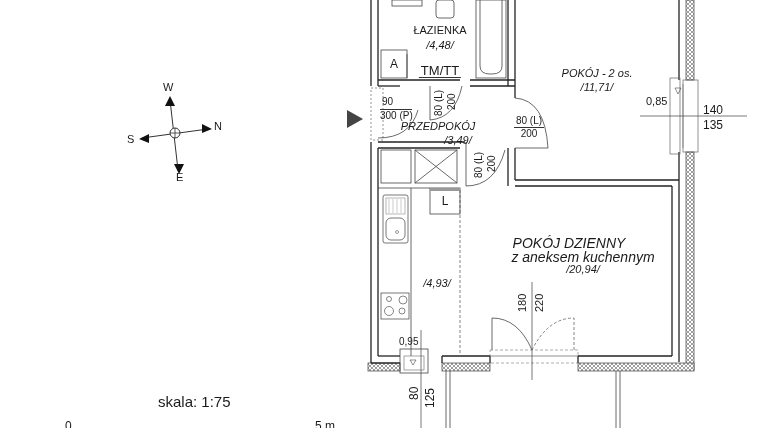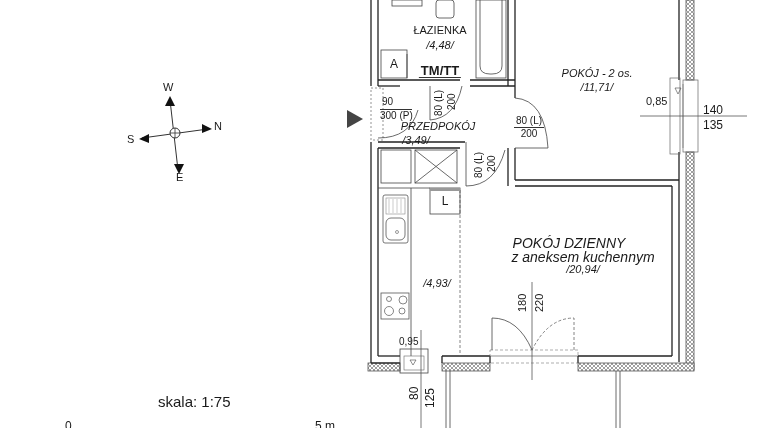--- a/index.html
+++ b/index.html
@@ -136,33 +136,33 @@
     <polygon points="179,174 174,164 184,164" fill="#111"></polygon>
     <polygon points="139,139 149,134 149,143" fill="#111"></polygon>
     <polygon points="212,129 202,124 202,133" fill="#111"></polygon>
   </g>
 </svg>
 
 <div class="lbl c" style="left:440px;top:25px;font-size:11px;">ŁAZIENKA</div>
 <div class="lbl c it" style="left:440px;top:40px;font-size:11px;">/4,48/</div>
 
 <div class="lbl c it" style="left:438px;top:121px;font-size:11px;">PRZEDPOKÓJ</div>
-<div class="lbl c it" style="left:416px;top:135px;font-size:11px;">/3,49/</div>
+<div class="lbl c it" style="left:458px;top:135px;font-size:11px;">/3,49/</div>
 
 <div class="lbl c it" style="left:597px;top:68px;font-size:11px;">POKÓJ - 2 os.</div>
 <div class="lbl c it" style="left:597px;top:82px;font-size:11px;">/11,71/</div>
 
 <div class="lbl c it" style="left:561px;top:236px;font-size:14px;margin-left:8px;">POKÓJ DZIENNY</div>
 <div class="lbl c it" style="left:583px;top:250px;font-size:14px;">z aneksem kuchennym</div>
 <div class="lbl c it" style="left:583px;top:264px;font-size:11px;">/20,94/</div>
 
 <div class="lbl c it" style="left:437px;top:278px;font-size:11px;">/4,93/</div>
 
 <div class="lbl c" style="left:394px;top:58px;font-size:12px;">A</div>
-<div class="lbl c" style="left:440px;top:64px;font-size:13px;border-bottom:1px solid #333;padding:0 2px;font-weight:bold;">TM/TT</div>
+<div class="lbl c" style="left:440px;top:64px;font-size:13px;border-bottom:1px solid #333;padding:0 2px;">TM/TT</div>
 <div class="lbl c" style="left:445px;top:195px;font-size:12px;">L</div>
 
 <div class="lbl" style="left:382px;top:97px;font-size:10px;">90</div>
 <div style="position:absolute;left:380px;top:109px;width:32px;border-top:1px solid #333;"></div>
 <div class="lbl" style="left:380px;top:111px;font-size:10px;">300 (P)</div>
 
 <div class="lbl vert" style="left:434px;top:116px;font-size:10px;">80 (L)</div>
 <div class="lbl vert" style="left:447px;top:110px;font-size:10px;">200</div>
 
 <div class="lbl c" style="left:529px;top:116px;font-size:10px;">80 (L)</div>

